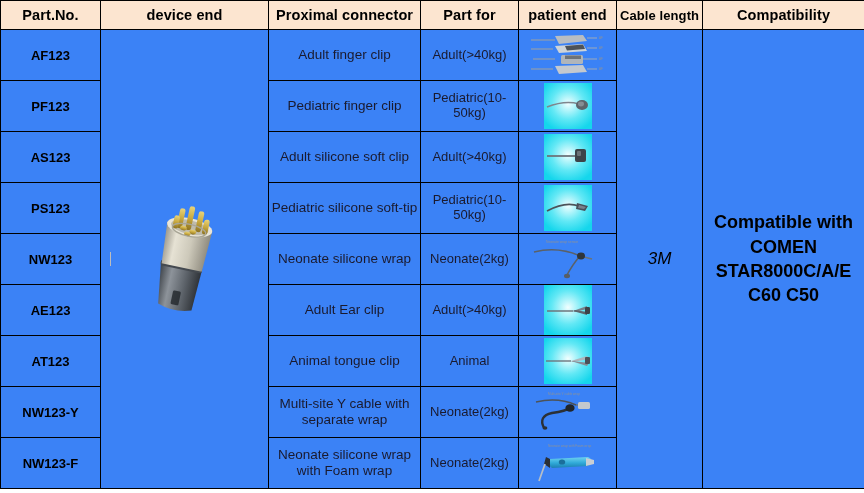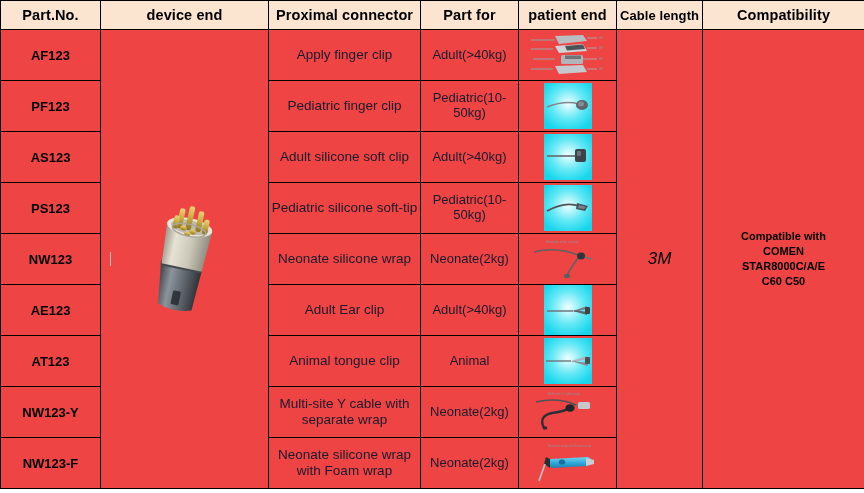--- a/index.html
+++ b/index.html
@@ -7,21 +7,21 @@
   body{
     width:864px;height:493px;overflow:hidden;
     background:#ffffff;
     font-family:"Liberation Sans", sans-serif;
     -webkit-font-smoothing:antialiased;
   }
   #spec-table{
     width:864px;height:430px;
     border-collapse:collapse;
     table-layout:fixed;
-    background:#ef4444;
+    background:#3b82f6;
   }
   #spec-table td, #spec-table th{
     border:1px solid #000000;
     padding:0;
     vertical-align:middle;
     text-align:center;
   }
   thead th{
     background:#fce5d0;
     font-weight:bold;
@@ -50,21 +50,21 @@
   }
   td.apply-cell{
     font-size:13px;color:#1a1a2e;line-height:1.15;
     padding:2px 3px;
     margin-top:16px;
   }
   td.len-cell{
     font-size:17px;color:#000;font-style:italic;
   }
   td.comp-cell{
-    font-weight:bold;font-size:11px;color:#000;line-height:1.35;
+    font-weight:bold;font-size:18px;color:#000;line-height:1.35;
     padding:0 6px;
   }
   td.patient-cell{padding:0;height:50px;}
   td.device-cell{padding:0;}
 
   
   .thumb{
     width:100%;height:50px;
     display:flex;align-items:center;justify-content:center;
     overflow:hidden;position:relative;
@@ -153,21 +153,21 @@
                 <ellipse cx="31" cy="25" rx="3.4" ry="2.4"></ellipse>
                 <ellipse cx="41" cy="27" rx="3.4" ry="2.4"></ellipse>
                 <ellipse cx="36" cy="30" rx="3.2" ry="2.2"></ellipse>
               </g>
               <ellipse cx="37" cy="26" rx="17" ry="6" fill="none" stroke="#a8a596" stroke-width="1.4"></ellipse>
             </g>
           </svg>
         </div>
       </td>
 
-      <td class="prox-cell">Apply finger clip</td>
+      <td class="prox-cell">Adult finger clip</td>
       <td class="apply-cell">Adult(&gt;40kg)</td>
       <td class="patient-cell">
         <div class="thumb">
           <svg width="86" height="48" viewBox="0 0 86 48">
             <g fill="none" stroke="#9aa0a6" stroke-width="1.1">
               <path d="M6 9 H30"></path>
                 <path d="M6 18 H28"></path>
                 <path d="M8 28 H30"></path>
                 <path d="M6 38 H28"></path>
             </g>

